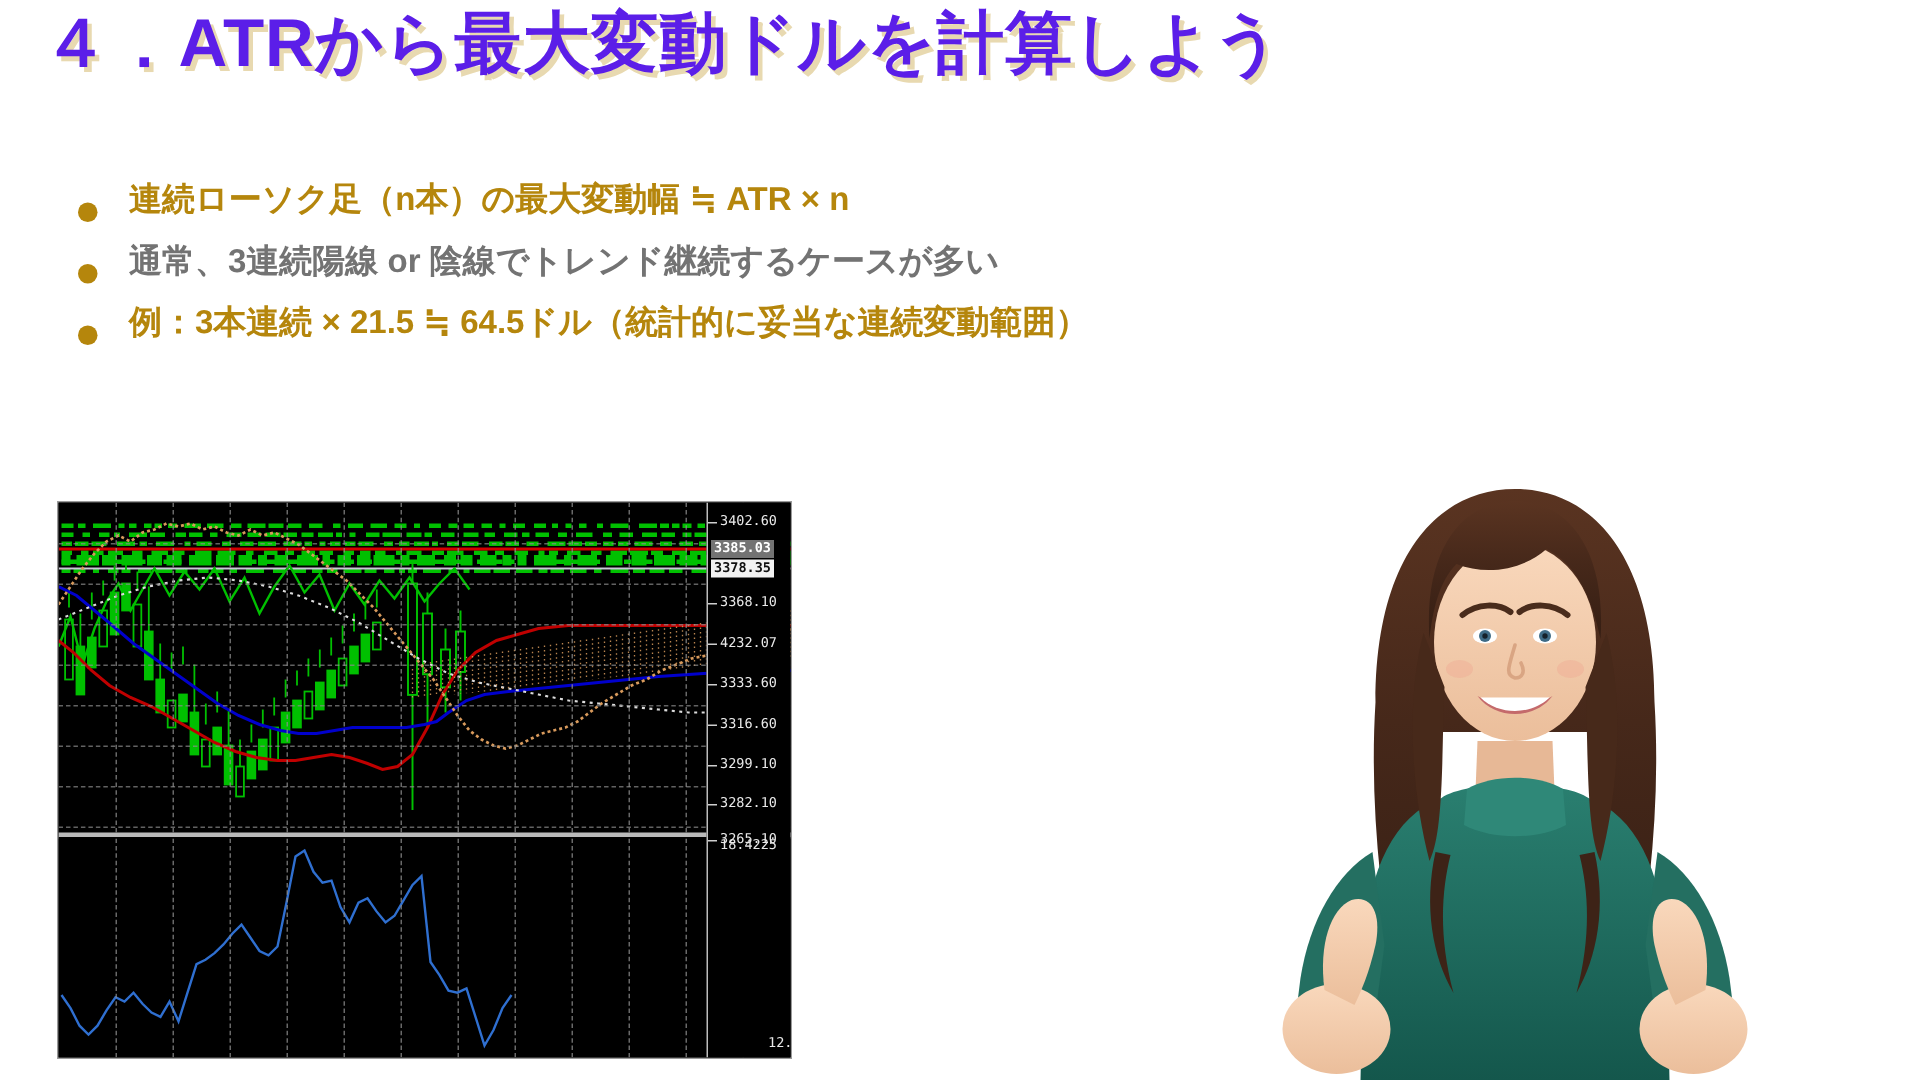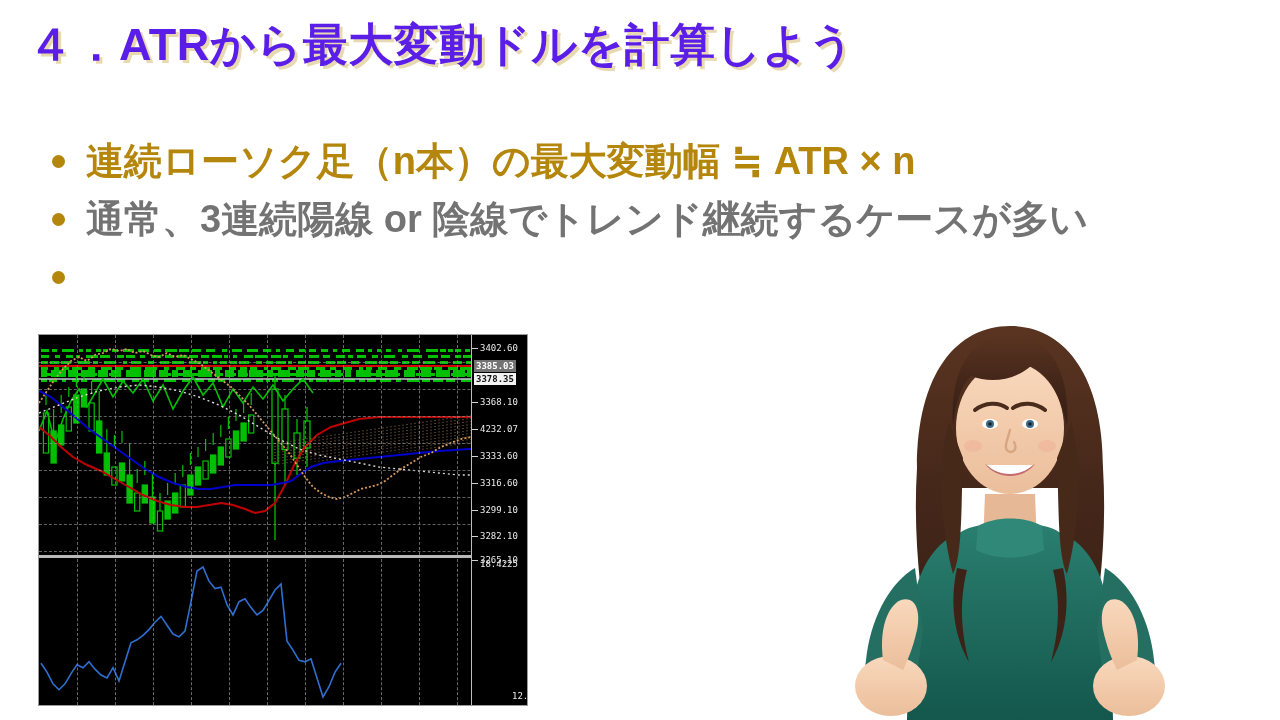--- a/index.html
+++ b/index.html
@@ -6,35 +6,35 @@
   html,body{margin:0;padding:0;}
   body{
     width:1280px;height:720px;overflow:hidden;background:#ffffff;
     font-family:"Liberation Sans","DejaVu Sans",sans-serif;
     position:relative;
   }
   #slide{position:absolute;inset:0;background:#fff;}
 
   
   #slide-title{
-    position:absolute;left:28px;top:20px;width:1230px;
+    position:absolute;left:28px;top:4px;width:1230px;
     font-size:45px;font-weight:bold;line-height:1.12;
     color:#5B1EE8;letter-spacing:.5px;white-space:nowrap;
     text-shadow:3px 3px 0 #E8D9B0;
   }
 
   
   #bullet-list{
     position:absolute;left:46px;top:122px;width:1200px;
     list-style:none;margin:0;padding:0;
   }
   #bullet-list li{
     position:relative;padding-left:40px;
-    color:#B5860C;font-size:38px;font-weight:bold;
-    line-height:1.0;margin-bottom:19px;white-space:nowrap;margin-top:20px;
+    color:#B5860C;font-size:22px;font-weight:bold;
+    line-height:1.0;margin-bottom:19px;white-space:nowrap;
   }
   #bullet-list li .bullet-dot{
     position:absolute;left:6px;top:13px;
     width:13px;height:13px;border-radius:50%;background:#B5860C;
   }
 
   
   #chart-panel{
     position:absolute;left:38px;top:334px;width:490px;height:372px;
     background:#000;border:1px solid #9a9a9a;box-sizing:border-box;
@@ -87,20 +87,21 @@
     <li style="color: rgb(181, 134, 12);">
       <span class="bullet-dot" style="background: rgb(181, 134, 12);"></span>
       <span>連続ローソク足（n本）の最大変動幅 ≒ ATR × n</span>
     </li>
     <li style="color: #737373;">
       <span class="bullet-dot" style="background: rgb(181, 134, 12);"></span>
       <span>通常、3連続陽線 or 陰線でトレンド継続するケースが多い</span>
     </li>
     <li style="color: rgb(181, 134, 12);">
       <span class="bullet-dot" style="background: rgb(181, 134, 12);"></span>
+      <span>例：3本連続 × 21.5 ≒ 64.5ドル（統計的に妥当な連続変動範囲）</span>
     </li>
   </ul>
 
   <div id="chart-panel">
 
     <div id="price-pane" class="chart-area">
       <svg id="price-svg" width="561" height="220">
           <rect x="2" y="14" width="8" height="3" fill="#00C000"></rect>
           <rect x="13" y="14" width="5" height="3" fill="#00C000"></rect>
           <rect x="23" y="14" width="12" height="3" fill="#00C000"></rect>

